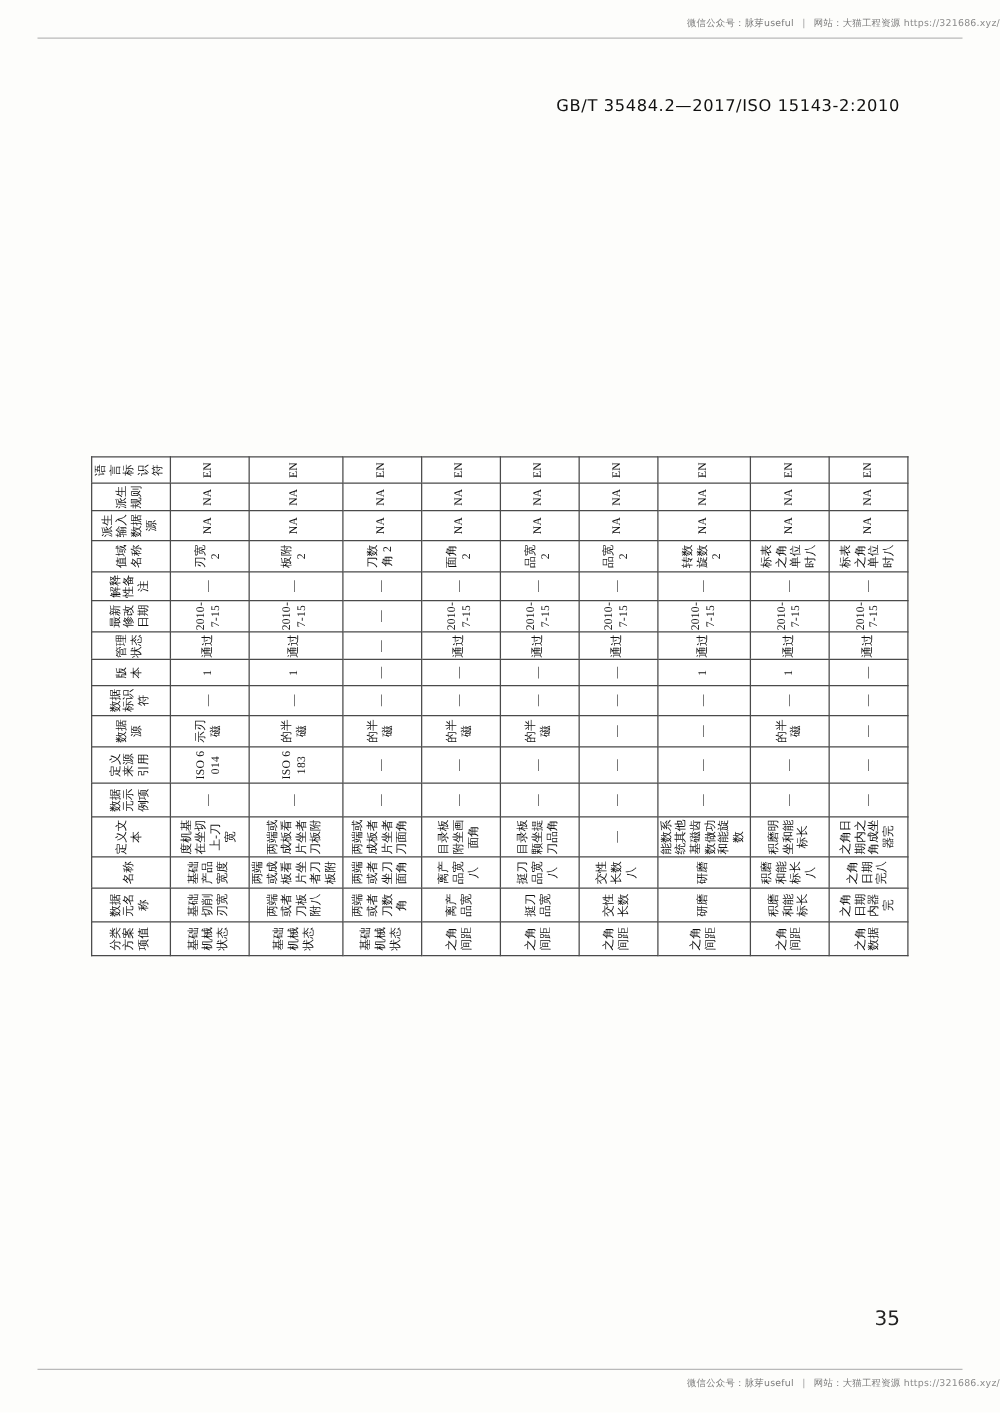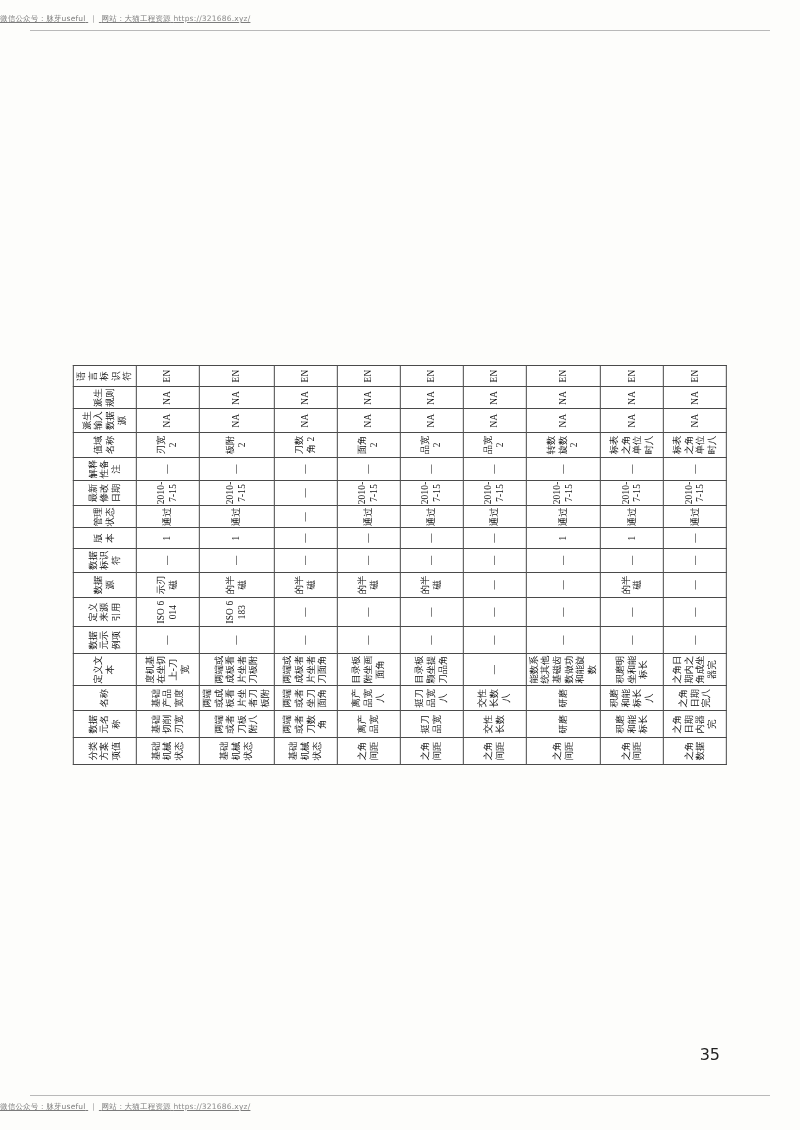--- a/index.html
+++ b/index.html
@@ -20,27 +20,26 @@
     position: absolute;
     inset: 0;
     background: #fdfdfb;
   }
 
   
   .micro-line {
     position: absolute;
     left: 0;
     width: 100%;
-    text-align: left;
+    text-align: right;
     font-family: "DejaVu Sans", sans-serif;
     font-size: 7.5px;
     color: #7b7b7b;
     letter-spacing: 0.2px;
     white-space: nowrap;
-    text-decoration: underline;
   }
   .micro-line .sep { color: #a0a0a0; padding: 0 4px; }
   .micro-line .url { color: #8a8a8a; }
   #header-micro { top: 14px; }
   #footer-micro { bottom: 18px; }
 
   .rule-top {
     position: absolute;
     left: 30px;
     right: 30px;
@@ -136,20 +135,21 @@
 
   <div class="micro-line" id="header-micro">
     <span>微信公众号：脉芽useful</span>
     <span class="sep">|</span>
     <span>网站：大猫工程资源</span>
     <span class="url">https://321686.xyz/</span>
   </div>
 
   <div class="rule-top"></div>
 
+  <div class="std-header">GB/T 35484.2—2017/ISO 15143-2:2010</div>
 
   <div class="table-caption">表 A.1（续）</div>
 
   <div class="table-wrap">
     <table class="doc-table">
       <colgroup>
         <col style="width:62px">
           <col style="width:62px">
           <col style="width:56px">
         <col style="width:72px">

